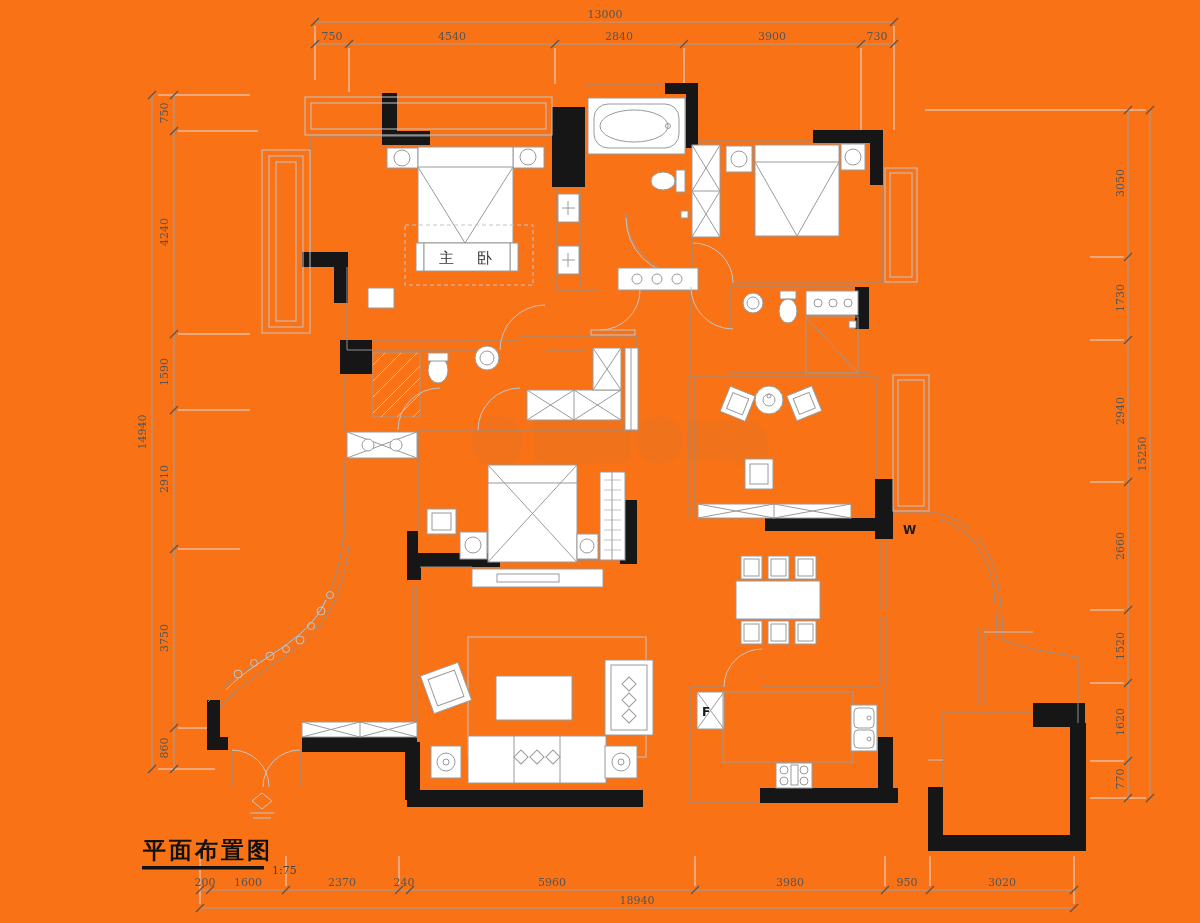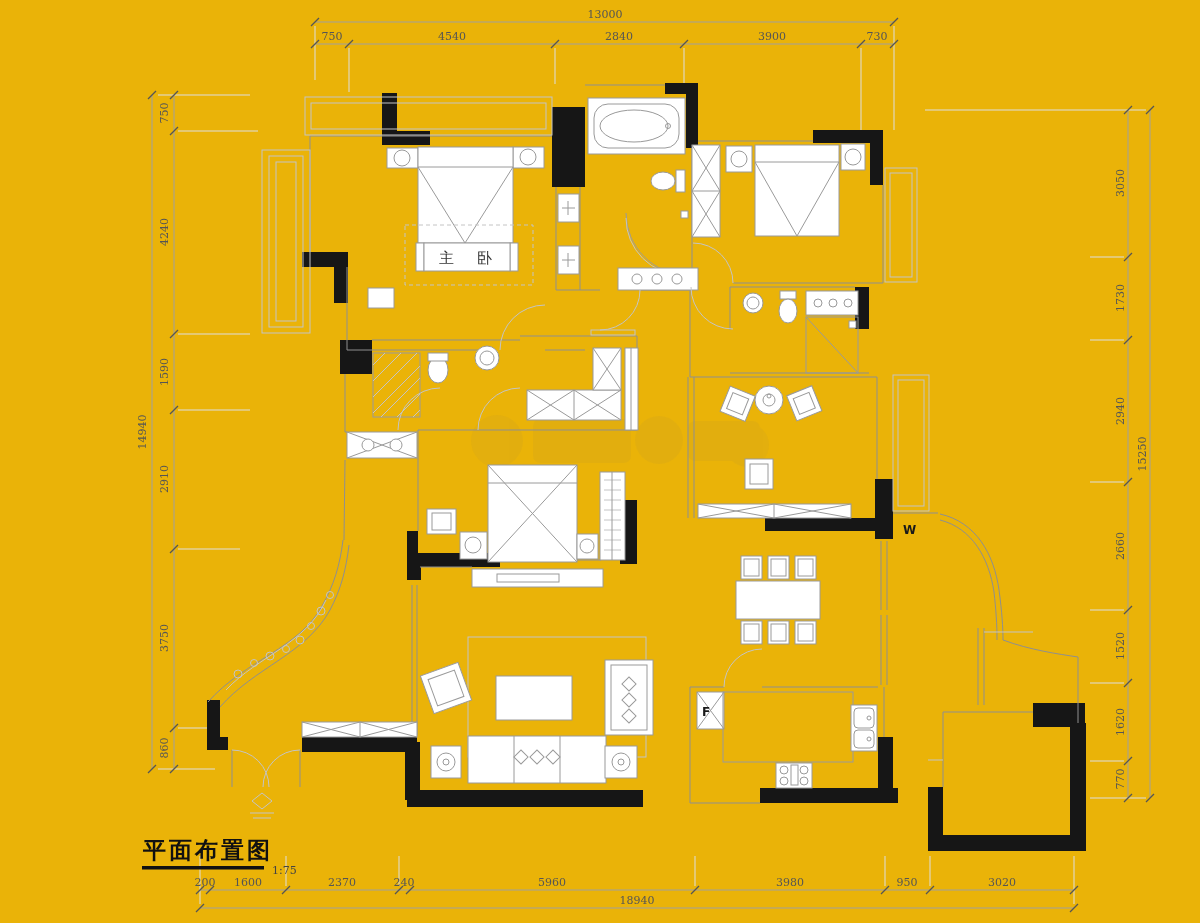--- a/index.html
+++ b/index.html
@@ -1,16 +1,16 @@
 <!DOCTYPE html>
 <html><head>
 <meta charset="utf-8">
 <style>
   html,body{margin:0;padding:0;background:#ffffff;}
-  .stage{position:relative;width:1200px;height:923px;background:#eab308;overflow:hidden;
+  .stage{position:relative;width:1200px;height:923px;background:#f97316;overflow:hidden;
          font-family:"DejaVu Sans",sans-serif;}
   svg{position:absolute;left:0;top:0;}
   .wall{fill:#161616;stroke:none;}
   .thin{stroke:#8f8f8f;stroke-width:1;fill:none;}
   .lite{stroke:#c4c4c4;stroke-width:1;fill:none;}
   .furn{stroke:#9a9a9a;stroke-width:1;fill:#ffffff;}
   .furnN{stroke:#9a9a9a;stroke-width:1;fill:none;}
   .dimline{stroke:#9f9f9f;stroke-width:1;fill:none;}
   .tick{stroke:#555;stroke-width:1.3;fill:none;}
   .ext{stroke:#dedede;stroke-width:1;fill:none;}

